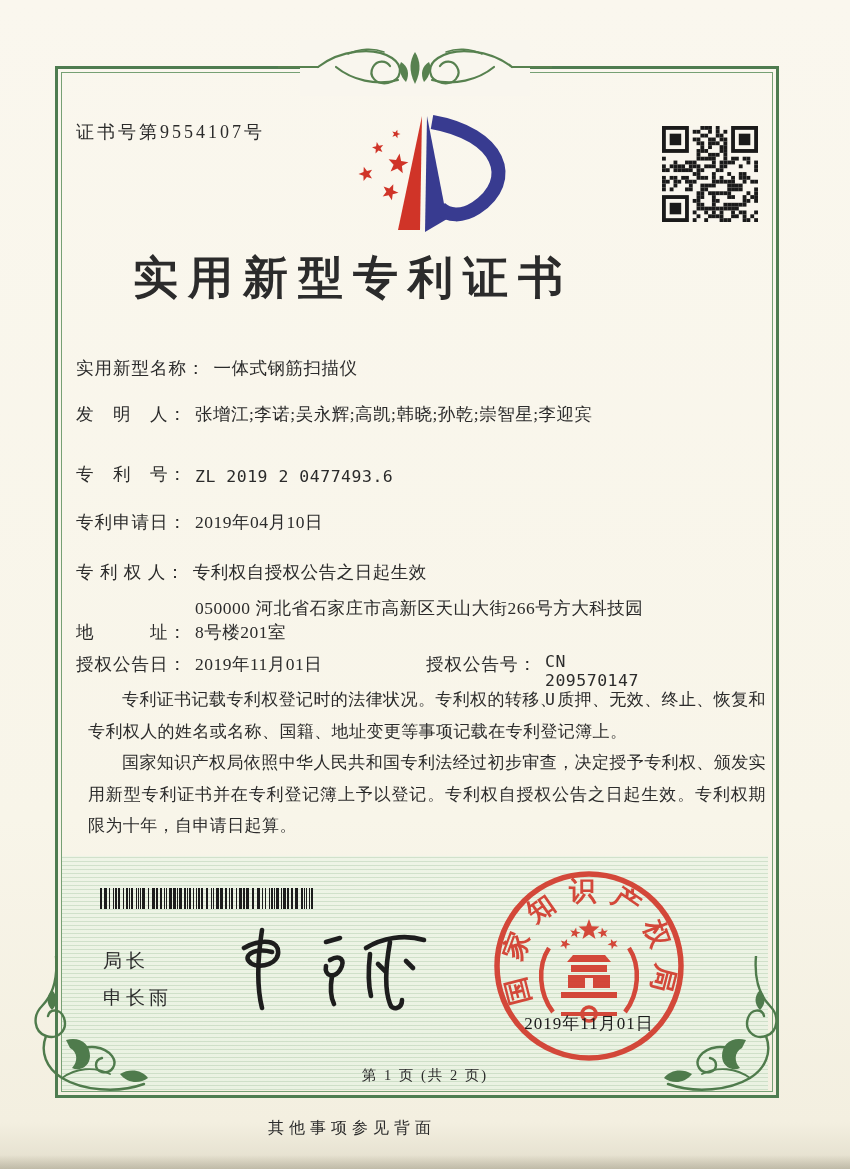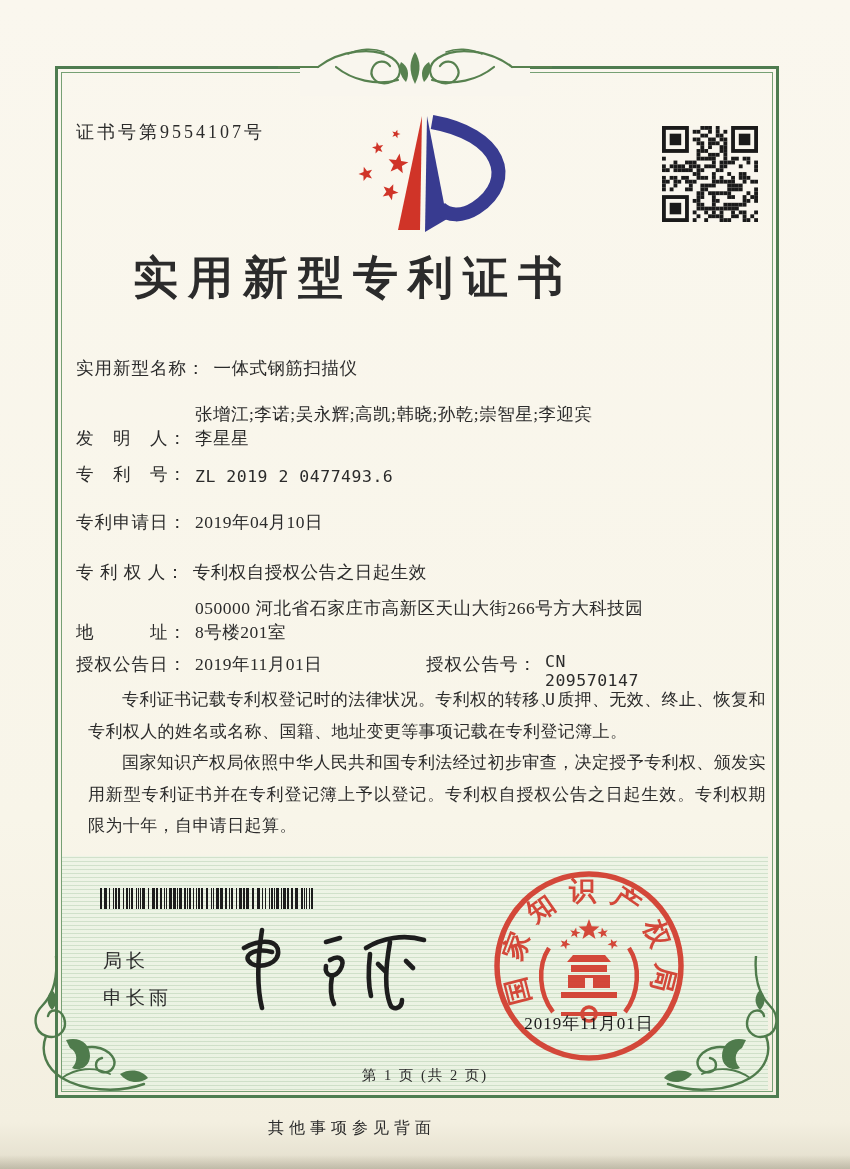--- a/index.html
+++ b/index.html
@@ -354,21 +354,21 @@
 
   <div class="title">实用新型专利证书</div>
 
   <div class="fields">
     <div class="frow" style="top:356px">
       <span class="flabel">实用新型名称：</span>
       <span class="fvalue">一体式钢筋扫描仪</span>
     </div>
     <div class="frow" style="top:402px">
       <span class="flabel">发　明　人：</span>
-      <span class="fvalue"><span>张增江;李诺;吴永辉;高凯;韩晓;孙乾;崇智星;李迎宾</span><span class="l2">李星星</span></span>
+      <span class="fvalue"><span>张增江;李诺;吴永辉;高凯;韩晓;孙乾;崇智星;李迎宾</span></span>
     </div>
     <div class="frow" style="top:462px">
       <span class="flabel">专　利　号：</span>
       <span class="fvalue num">ZL 2019 2 0477493.6</span>
     </div>
     <div class="frow" style="top:510px">
       <span class="flabel">专利申请日：</span>
       <span class="fvalue">2019年04月10日</span>
     </div>
     <div class="frow" style="top:560px">

